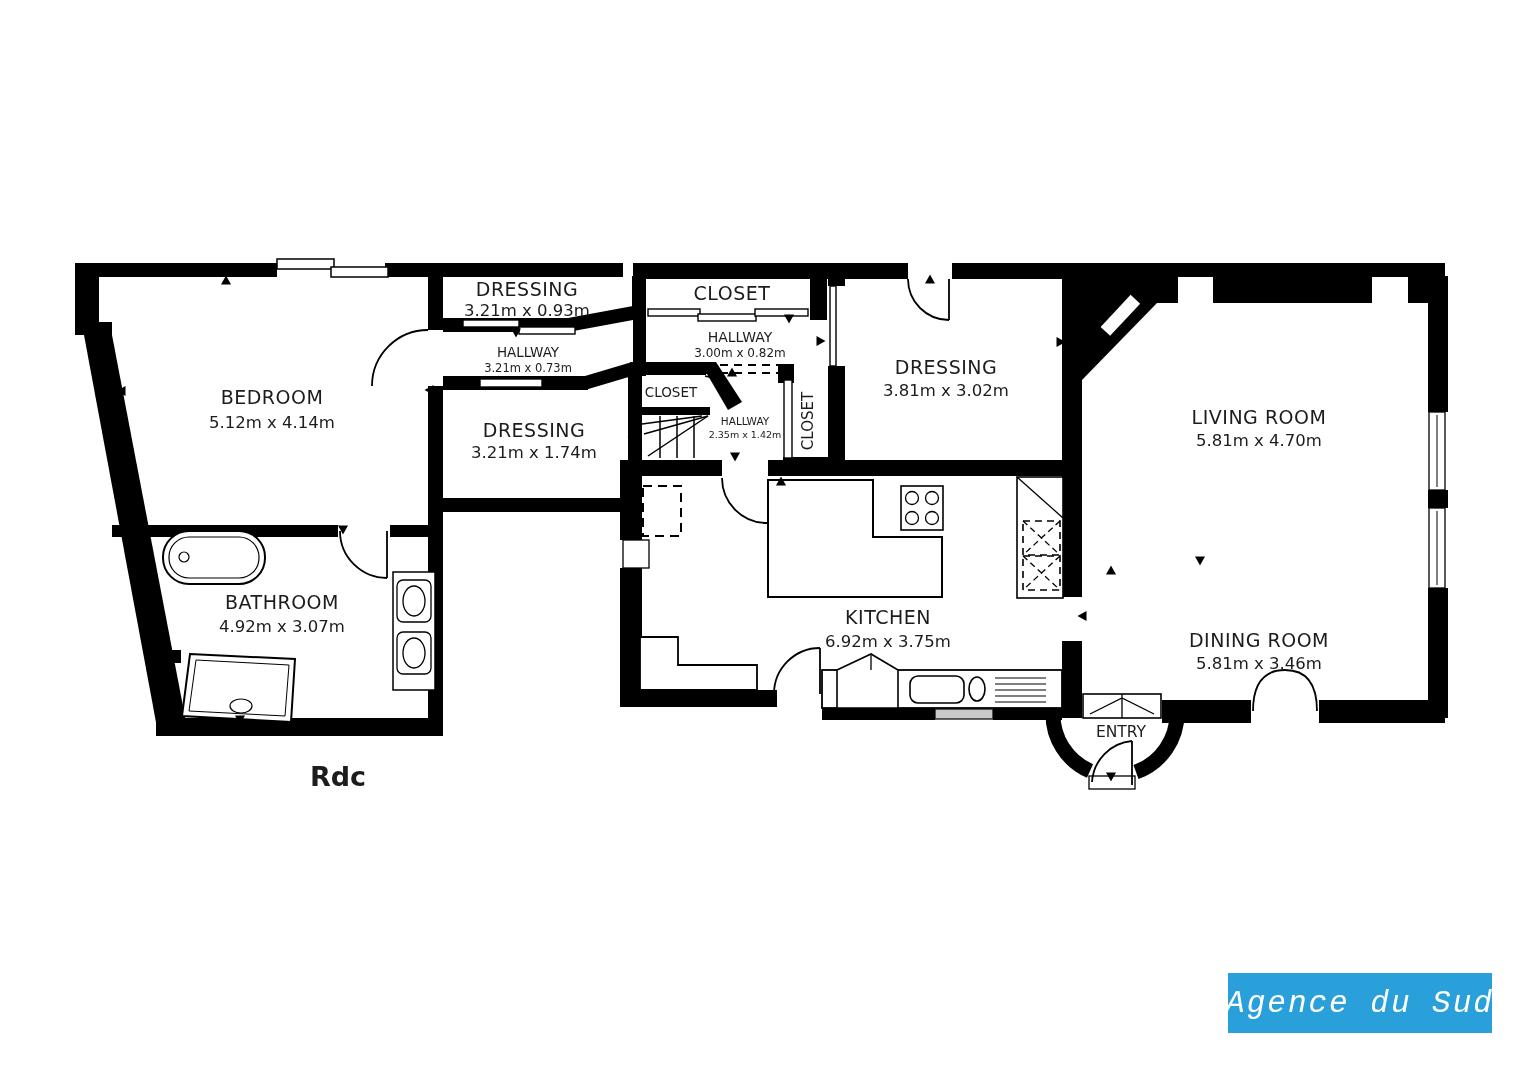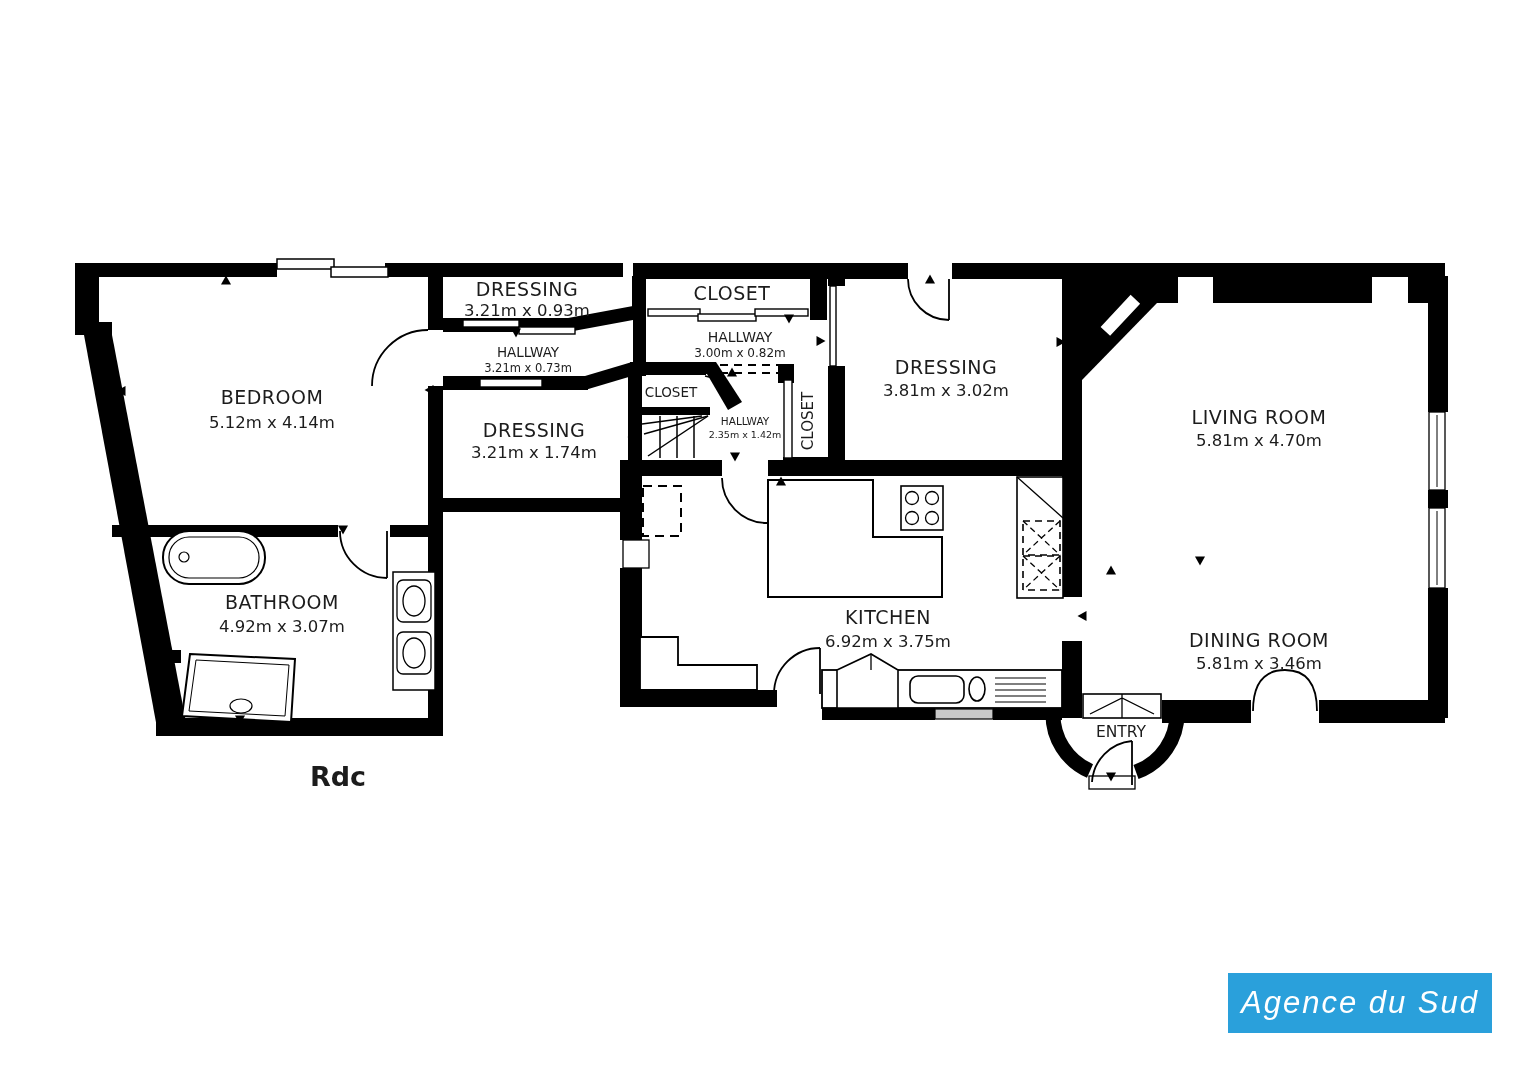--- a/index.html
+++ b/index.html
@@ -5,21 +5,21 @@
   html,body{margin:0;padding:0;background:#ffffff;}
   .plan-container{position:relative;width:1532px;height:1080px;background:#ffffff;overflow:hidden;
                   font-family:"DejaVu Sans", sans-serif;}
   .plan-container svg{position:absolute;left:0;top:0;}
   svg text{fill:#1c1c1c;font-family:"DejaVu Sans", sans-serif;}
   .room-name{font-size:19px;letter-spacing:.5px;}
   .room-dims{font-size:16.5px;}
   .floor-label{font-size:27px;font-weight:bold;}
   .logo{position:absolute;left:1228px;top:973px;width:264px;height:60px;background:#2AA0DB;
         display:flex;align-items:center;justify-content:center;}
-  .logo span{color:#ffffff;font-family:Liberation Sans, sans-serif;font-style:italic;
+  .logo span{color:#ffffff;font-family:Liberation Mono, monospace;font-style:italic;
              font-size:31px;letter-spacing:2px;white-space:nowrap;}
 </style>
 </head>
 <body>
 
 <div class="plan-container">
 <svg width="1532" height="1080" viewBox="0 0 1532 1080">
   <defs>
     <path id="tri" d="M0,-5.5 L5,3.5 L-5,3.5 Z"></path>
   </defs>

